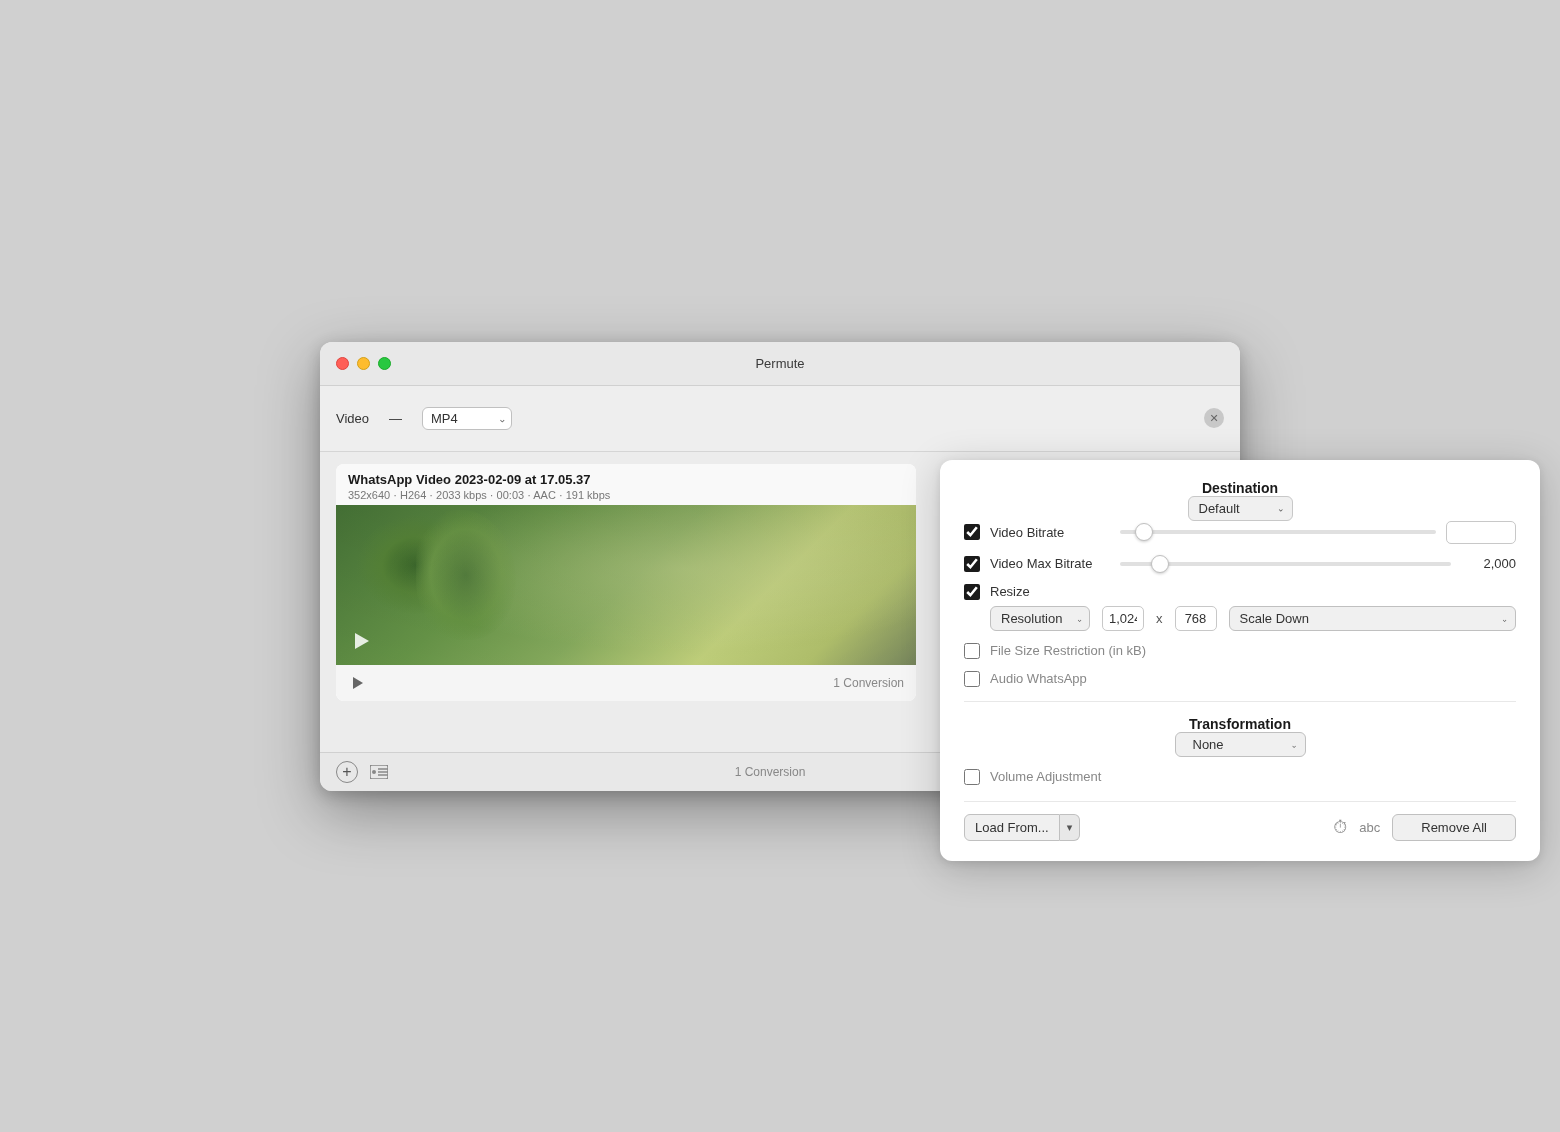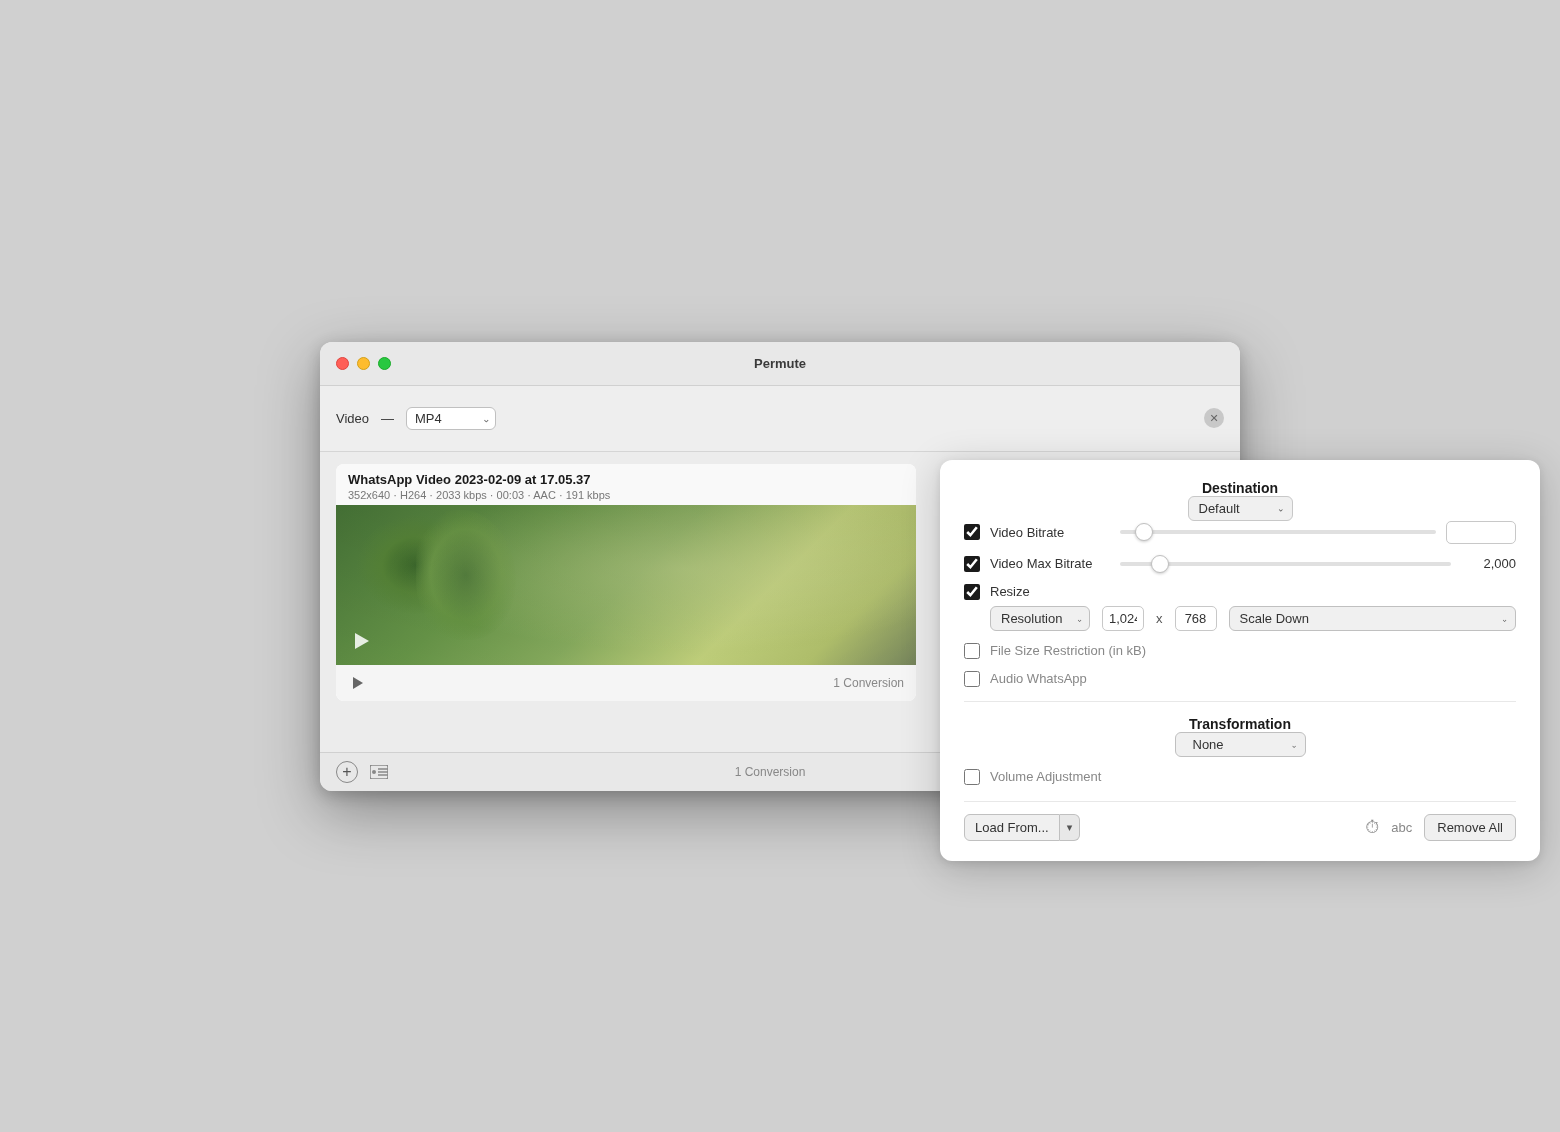--- a/index.html
+++ b/index.html
@@ -43,31 +43,31 @@
       cursor: pointer;
     }
     .tl-red { background: #ff5f57; border: 1px solid #e0443e; }
     .tl-yellow { background: #febc2e; border: 1px solid #d4a017; }
     .tl-green { background: #28c840; border: 1px solid #1aab29; }
     .title-text {
       position: absolute;
       left: 50%;
       transform: translateX(-50%);
       font-size: 13px;
-      font-weight: 700;
+      font-weight: 400;
       color: #3a3a3a;
     }
 
     
     .toolbar {
       background: #eeeeee;
       padding: 21px 16px;
       display: flex;
       align-items: center;
-      gap: 8px;
+      gap: 16px;
       border-bottom: 1px solid #d5d5d5;
     }
     .toolbar-label {
       font-size: 13px;
       font-weight: 500;
       color: #333;
     }
     .toolbar-dash {
       font-size: 13px;
       color: #333;
@@ -561,21 +561,21 @@
     }
     .abc-text {
       font-size: 13px;
       color: #888;
       cursor: pointer;
     }
     .remove-all-btn {
       background: #f0f0f0;
       border: 1px solid #c0c0c0;
       border-radius: 6px;
-      padding: 5px 12px;
+      padding: 5px 28px;
       font-size: 13px;
       color: #333;
       cursor: pointer;
     }
 
     
     input[type="checkbox"]:checked {
       accent-color: #1a1a1a;
     }
   </style>

